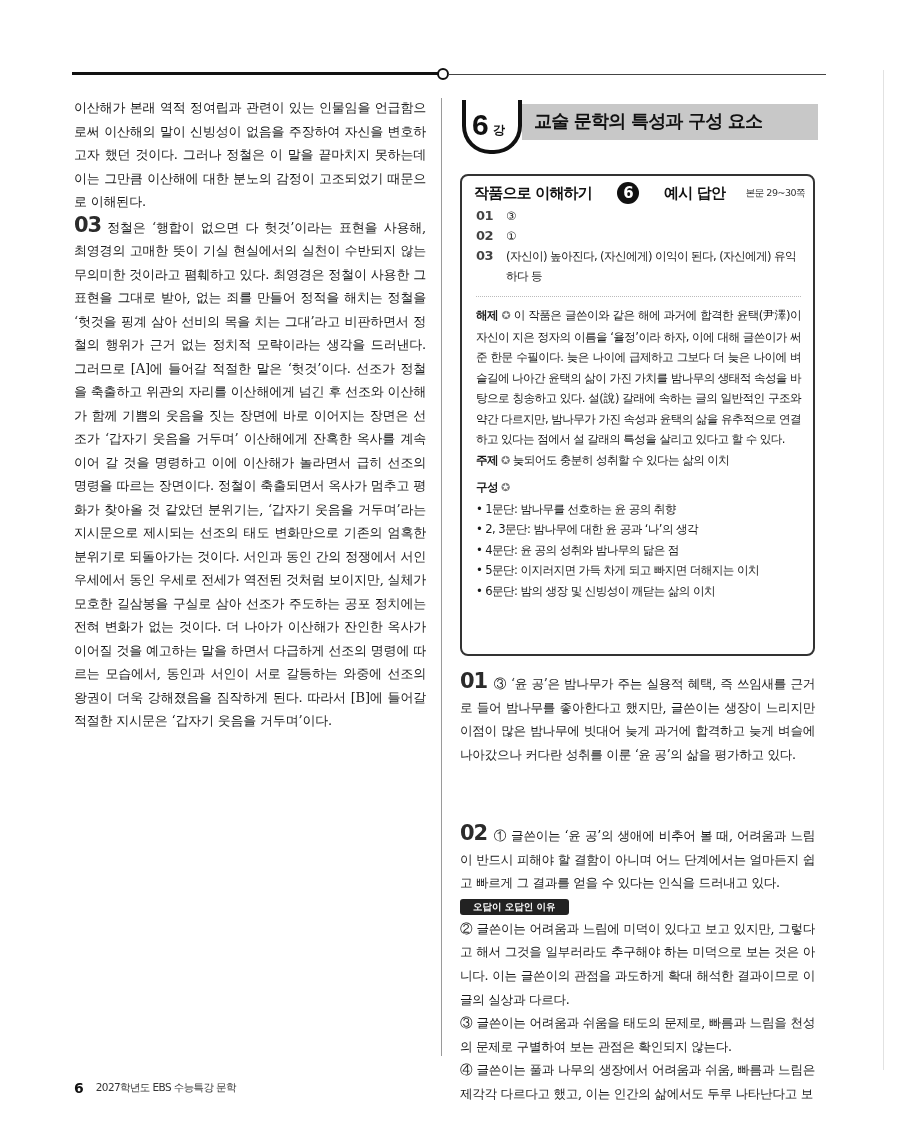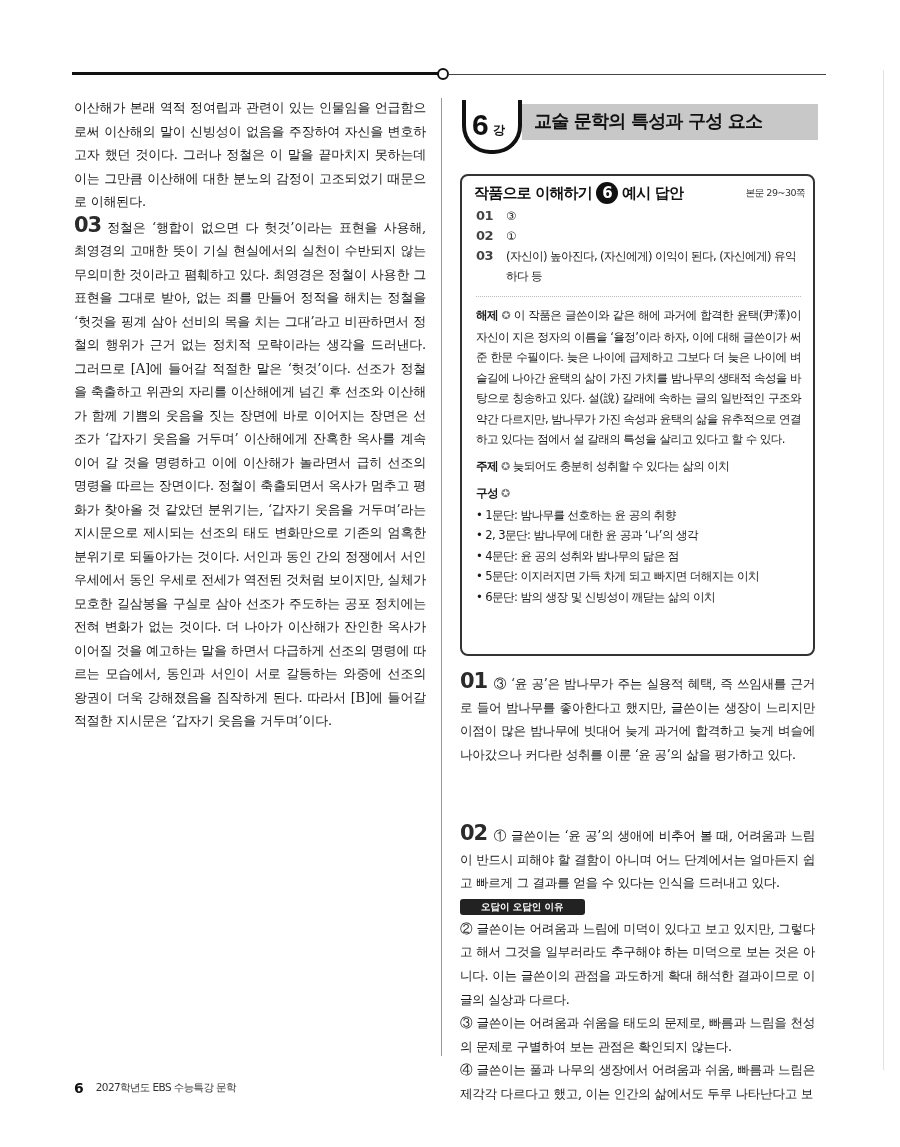--- a/index.html
+++ b/index.html
@@ -19,41 +19,41 @@
 
   .right-col { position:absolute; left:460px; top:96px; width:355px; }
   .chapter { position:relative; height:62px; }
   .chapter-u { position:absolute; left:2px; top:4px; width:52px; height:50px; border:4px solid #111; border-top:none; border-radius:0 0 28px 28px; }
   .chapter-num { position:absolute; left:12px; top:12px; font-family:"Liberation Sans", sans-serif; font-weight:bold; font-size:30px; color:#111; letter-spacing:-2px; }
   .chapter-suffix { position:absolute; left:33px; top:26px; font-family:"DejaVu Sans", sans-serif; font-size:12px; font-weight:bold; color:#111; }
   .chapter-bar { position:absolute; left:62px; top:8px; width:296px; height:36px; background:#c8c8c8; }
   .chapter-title { position:absolute; left:74px; top:13px; font-family:"DejaVu Sans", sans-serif; font-weight:bold; font-size:18px; color:#111; letter-spacing:-0.8px; }
 
   .answer-box { position:relative; margin-top:16px; border:2px solid #333; border-radius:8px; width:351px; height:478px; }
-  .box-header { position:absolute; left:12px; top:6px; font-family:"DejaVu Sans", sans-serif; font-weight:bold; font-size:15px; color:#111; letter-spacing:-0.8px; display:flex; align-items:center; }
+  .box-header { position:absolute; left:12px; top:6px; font-family:"DejaVu Sans", sans-serif; font-weight:bold; font-size:15px; color:#111; letter-spacing:-0.8px; display:flex; align-items:center;gap:21px; }
   .box-num { display:inline-block; width:22px; height:22px; border-radius:50%; background:#111; color:#fff; font-size:15px; text-align:center; line-height:22px; margin:0 4px; }
   .box-ref { position:absolute; right:8px; top:11px; font-family:"DejaVu Sans", sans-serif; font-size:9.5px; color:#333; letter-spacing:-0.5px;text-align:right; }
   .box-body { position:absolute; left:14px; top:30px; width:325px; font-family:"DejaVu Sans", sans-serif; font-size:11.6px; color:#1a1a1a; letter-spacing:-0.6px; }
   .ans-row { display:flex; line-height:20px; }
   .ans-n { width:30px; font-weight:bold; font-size:13px; color:#444; flex:none; }
   .ans-v { flex:1; }
   .dotted { border-top:1px dotted #bbb; margin:10px 0 8px; }
   .work-title { font-weight:bold; font-size:12.5px; line-height:22px; margin-bottom:2px; }
   .work-title .sq { font-size:9px; margin-right:6px; }
   .para { line-height:20.5px; text-align:justify; }
   .lbl { font-weight:bold; }
   .gear { color:#777; font-size:11px; }
   .struct-list { margin:0; padding:0; list-style:none; }
   .struct-list li { line-height:20.5px; }
   .struct-list li::before { content:"• "; }
 
   .expl { font-size:12.6px; line-height:23.6px; letter-spacing:-0.3px; text-align:justify; margin:0; }
   .expl-block1 { position:absolute; left:0; top:574px; width:355px; }
   .expl-block2 { position:absolute; left:0; top:726px; width:355px; }
-  .wrong-tag { display:inline-block; background:#222; color:#fff; font-family:"DejaVu Sans", sans-serif; font-size:9.5px; font-weight:bold; padding:1px 21px; border-radius:3px; line-height:14px; margin:3px 0 2px; }
+  .wrong-tag { display:inline-block; background:#222; color:#fff; font-family:"DejaVu Sans", sans-serif; font-size:9.5px; font-weight:bold; padding:1px 13px; border-radius:3px; line-height:14px; margin:3px 0 2px; }
 
   .footer { position:absolute; left:74px; top:1080px; display:flex; align-items:center; }
   .footer-num { font-family:"DejaVu Sans", sans-serif; font-weight:bold; font-size:14px; color:#111; margin-right:12px; }
   .footer-text { font-family:"DejaVu Sans", sans-serif; font-size:10.5px; color:#333; letter-spacing:-0.6px; }
   .scan-edge { position:absolute; left:883px; top:70px; width:1px; height:1000px; background:#e2e2e2; }
 </style>
 </head>
 <body>
 
 <div class="top-rule"></div>
@@ -102,21 +102,21 @@
 
       <div class="dotted"></div>
 
 
       <div class="para">
         <span class="lbl">해제</span>
         <span class="gear">✪</span>
         <span>이 작품은 글쓴이와 같은 해에 과거에 합격한 윤택(尹澤)이 자신이 지은 정자의 이름을 ‘율정’이라 하자, 이에 대해 글쓴이가 써 준 한문 수필이다. 늦은 나이에 급제하고 그보다 더 늦은 나이에 벼슬길에 나아간 윤택의 삶이 가진 가치를 밤나무의 생태적 속성을 바탕으로 칭송하고 있다. 설(說) 갈래에 속하는 글의 일반적인 구조와 약간 다르지만, 밤나무가 가진 속성과 윤택의 삶을 유추적으로 연결하고 있다는 점에서 설 갈래의 특성을 살리고 있다고 할 수 있다.</span>
       </div>
 
-      <div class="para" style="margin-top:6px;">
+      <div class="para" style="">
         <span class="lbl">주제</span>
         <span class="gear">✪</span>
         <span>늦되어도 충분히 성취할 수 있다는 삶의 이치</span>
       </div>
 
       <div class="para" style="margin-top:6px;">
         <span class="lbl">구성</span>
         <span class="gear">✪</span>
       </div>
       <ul class="struct-list">

